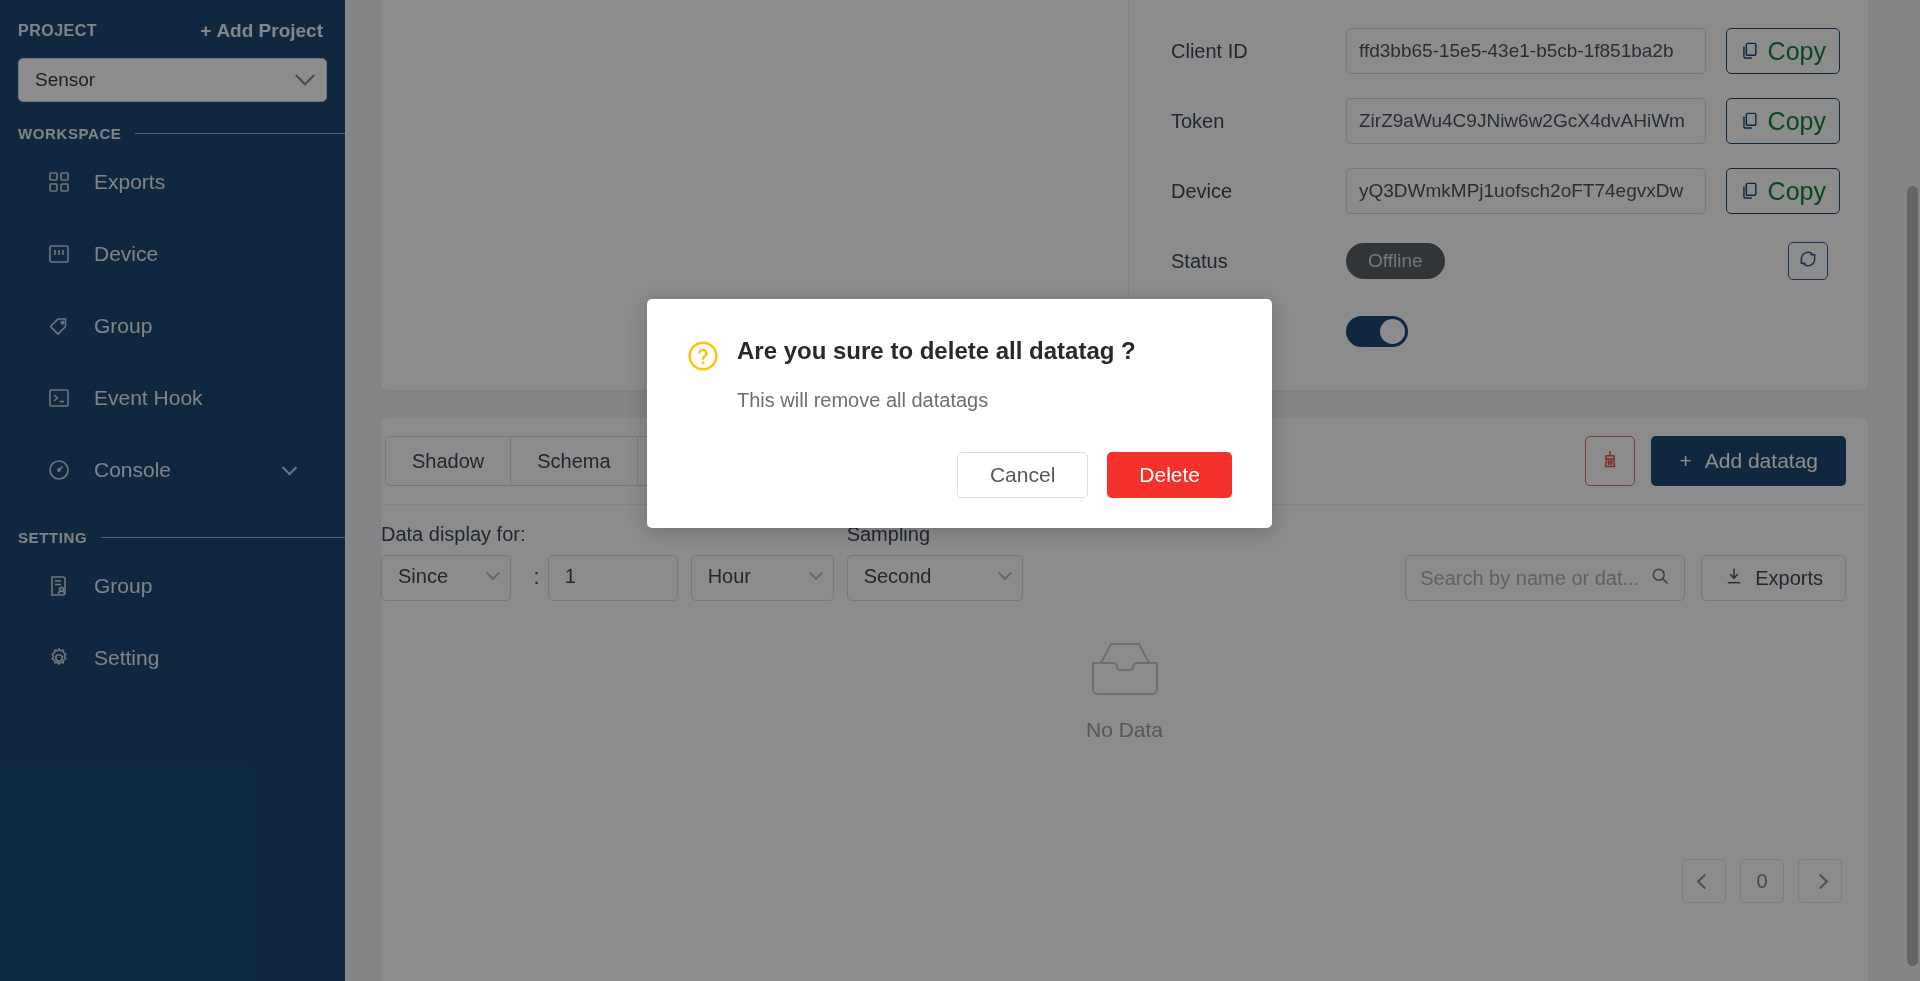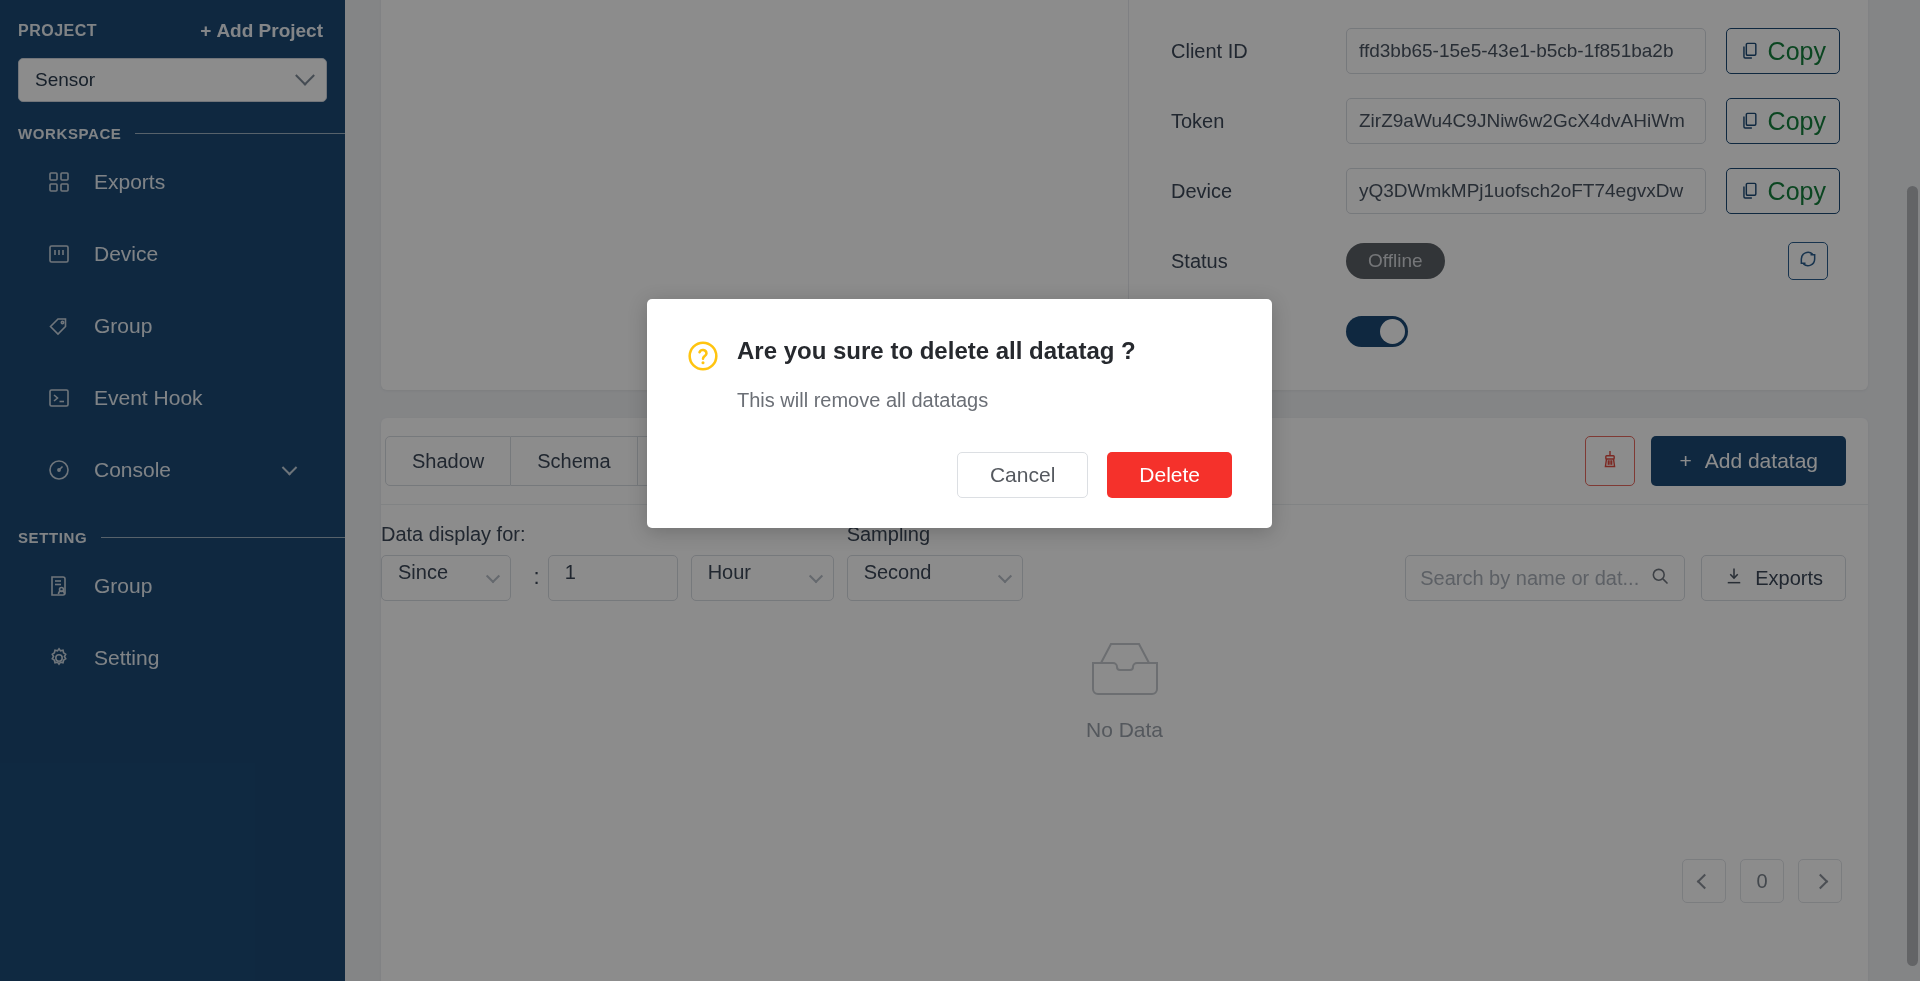--- a/index.html
+++ b/index.html
@@ -327,23 +327,23 @@
     margin-bottom: 7px;
     height: 25px;
     white-space: nowrap;
   }
   .fctl {
     height: 46px;
     border: 1px solid #d8dce2;
     border-radius: 5px;
     background: #ffffff;
     display: flex;
-    align-items: flex-end;
+    align-items: center;
     justify-content: space-between;
-    padding: 0 12px 16px 16px;
+    padding: 0 12px 4px 16px;
     font-size: 20px;
     color: #3c4858;
     cursor: pointer;
     white-space: nowrap;
   }
   .chev-sm {
     width: 10px; height: 10px;
     border-right: 2px solid #b8bfc8;
     border-bottom: 2px solid #b8bfc8;
     transform: rotate(45deg) translate(-2px,-2px);

